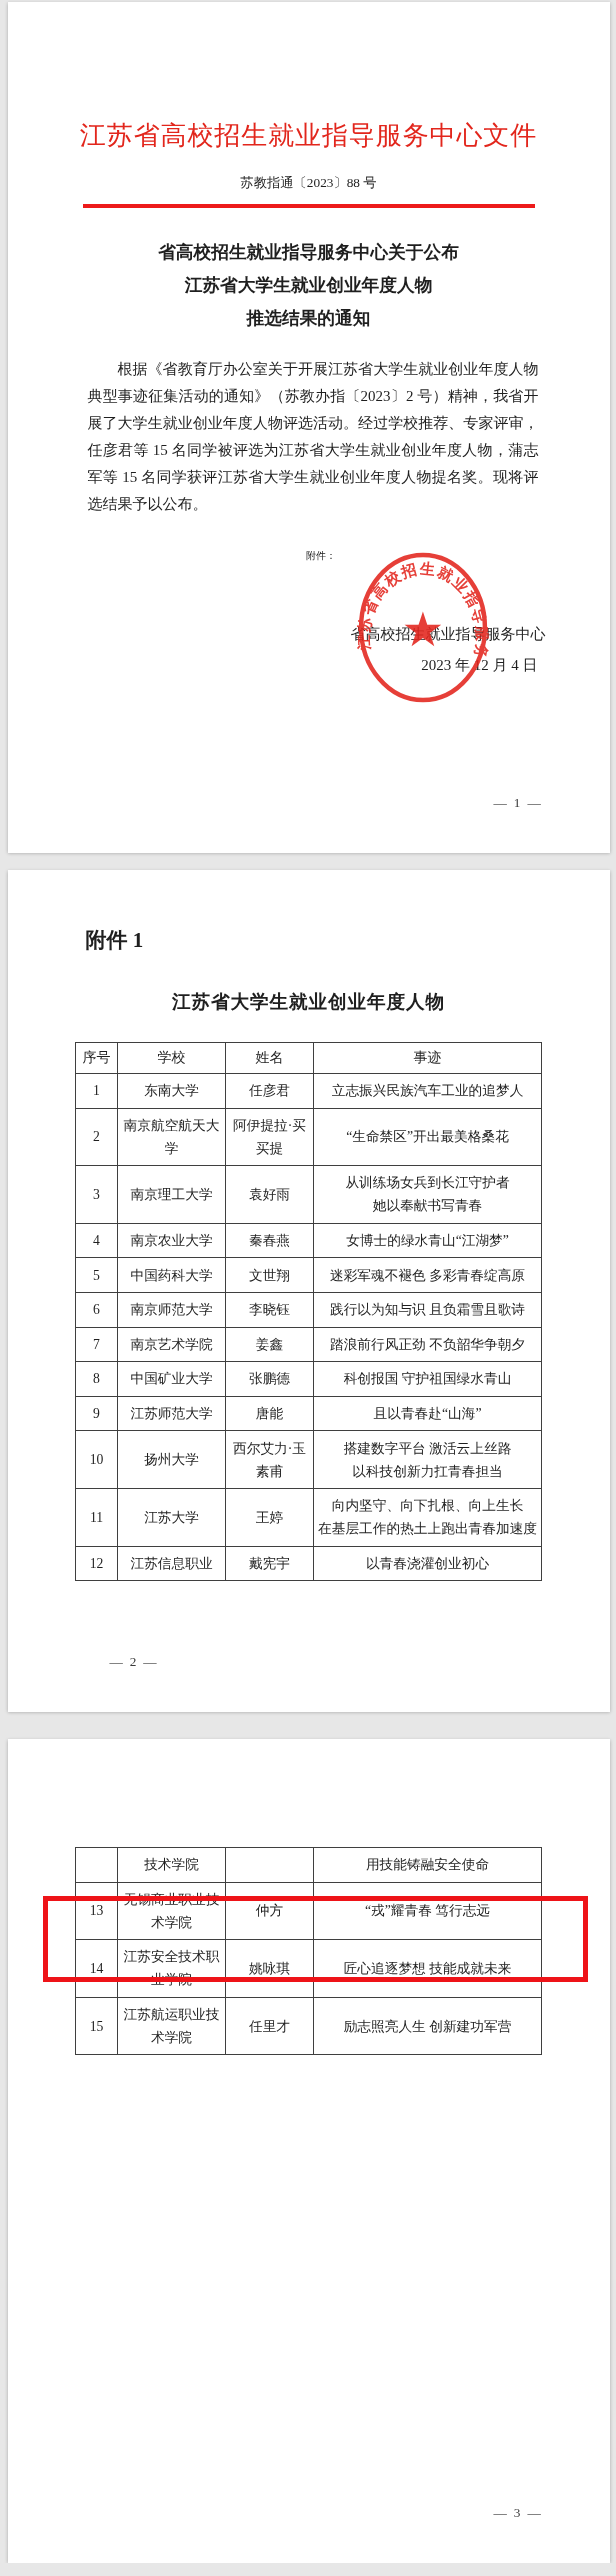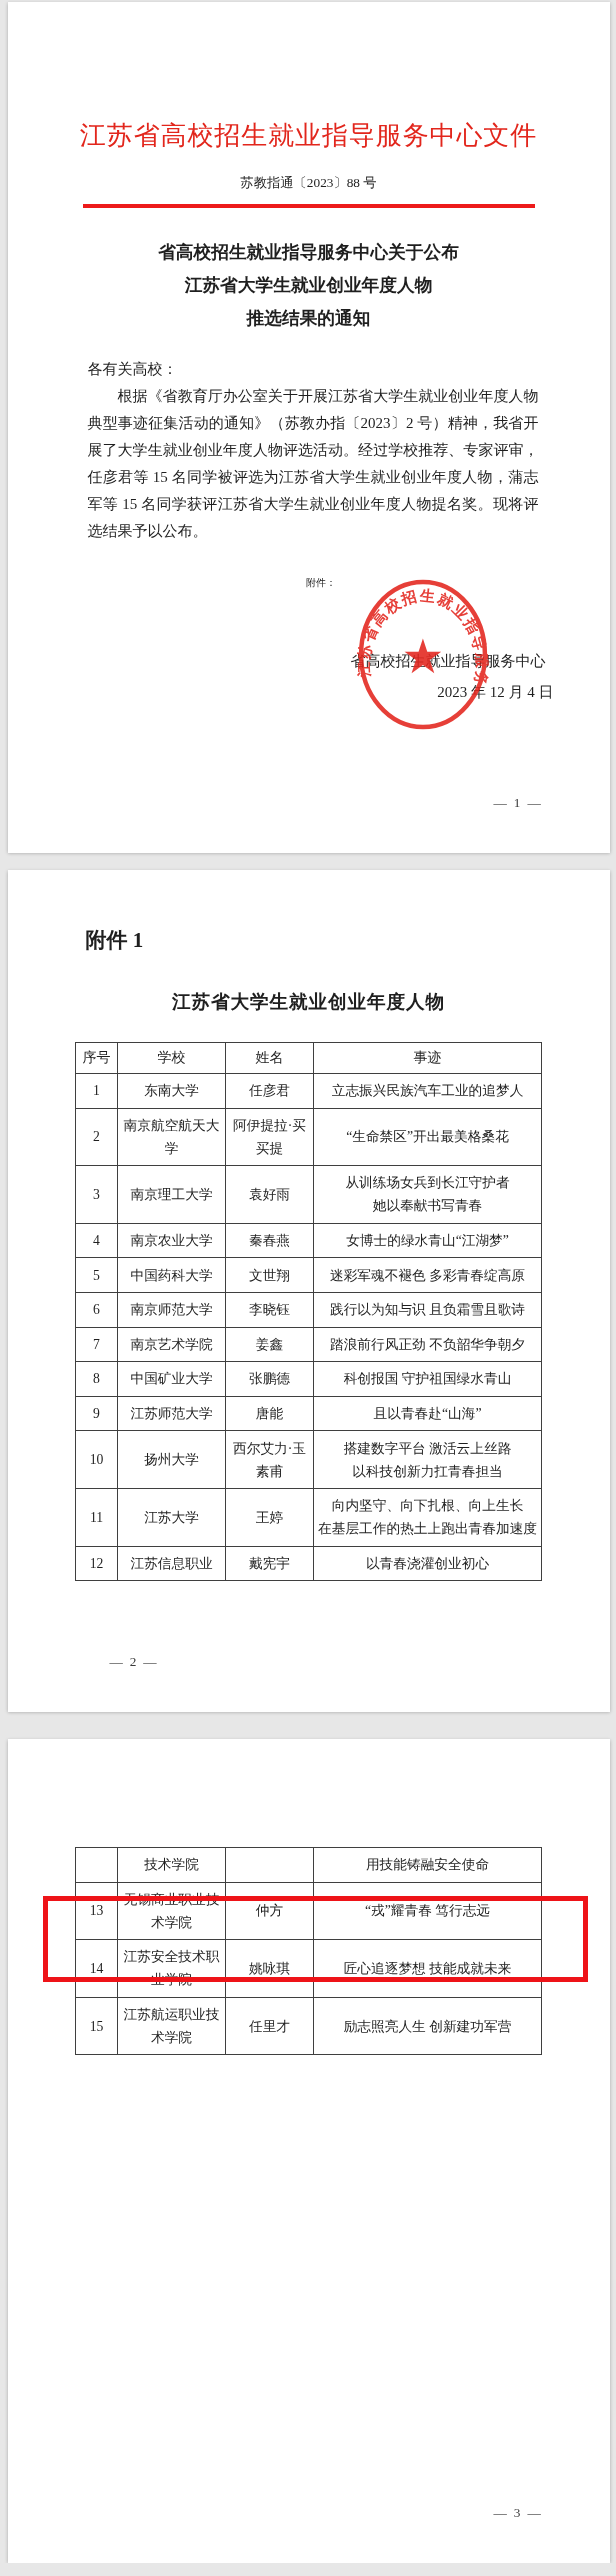--- a/index.html
+++ b/index.html
@@ -65,21 +65,21 @@
     justify-content:center;
   }
   .attachments .label{flex:0 0 auto;}
   .attachments .items div{white-space:nowrap;}
   .sig-block{
     position:relative;
     margin-top:55px;
     font-size:15px;
   }
   .signer{text-align:right;padding-right:64px;}
-  .sig-date{text-align:right;padding-right:56px;margin-top:12.4px;}
+  .sig-date{text-align:right;padding-right:72px;margin-top:12.4px;}
   .seal{
     position:absolute;
     left:345px;
     top:-78px;
     opacity:.88;
     pointer-events:none;
   }
   .pageno-r{position:absolute;right:67px;bottom:42px;font-size:13.3px;color:#3a3a3a;letter-spacing:1.8px;}
   .pageno-l{position:absolute;left:102px;bottom:42px;font-size:13.3px;color:#3a3a3a;letter-spacing:1.8px;}
 
@@ -135,21 +135,20 @@
 <div class="page page1">
   <div class="doc-header">江苏省高校招生就业指导服务中心文件</div>
   <div class="doc-number">苏教指通〔2023〕88 号</div>
   <div class="red-rule"></div>
   <div class="doc-title">
     <div>省高校招生就业指导服务中心关于公布</div>
     <div>江苏省大学生就业创业年度人物</div>
     <div>推选结果的通知</div>
   </div>
   <div class="doc-body">
-    <p class="salutation">各有关高校：</p>
     <p class="para">根据《省教育厅办公室关于开展江苏省大学生就业创业年度人物典型事迹征集活动的通知》（苏教办指〔2023〕2 号）精神，我省开展了大学生就业创业年度人物评选活动。经过学校推荐、专家评审，任彦君等 15 名同学被评选为江苏省大学生就业创业年度人物，蒲志军等 15 名同学获评江苏省大学生就业创业年度人物提名奖。现将评选结果予以公布。</p>
   </div>
   <div class="attachments">
     <div class="label">附件：</div>
   </div>
   <div class="sig-block">
     <svg class="seal" width="140" height="161" viewBox="0 0 158 182" style="font-size:17px">
       <ellipse cx="79" cy="91" rx="70" ry="82" fill="none" stroke="#e3251d" stroke-width="5"></ellipse>
       <path id="sealArc" d="M 20,122 A 61 73 0 1 1 138,122" fill="none"></path>
       <text fill="#e3251d" font-size="17" font-weight="bold" letter-spacing="2">

